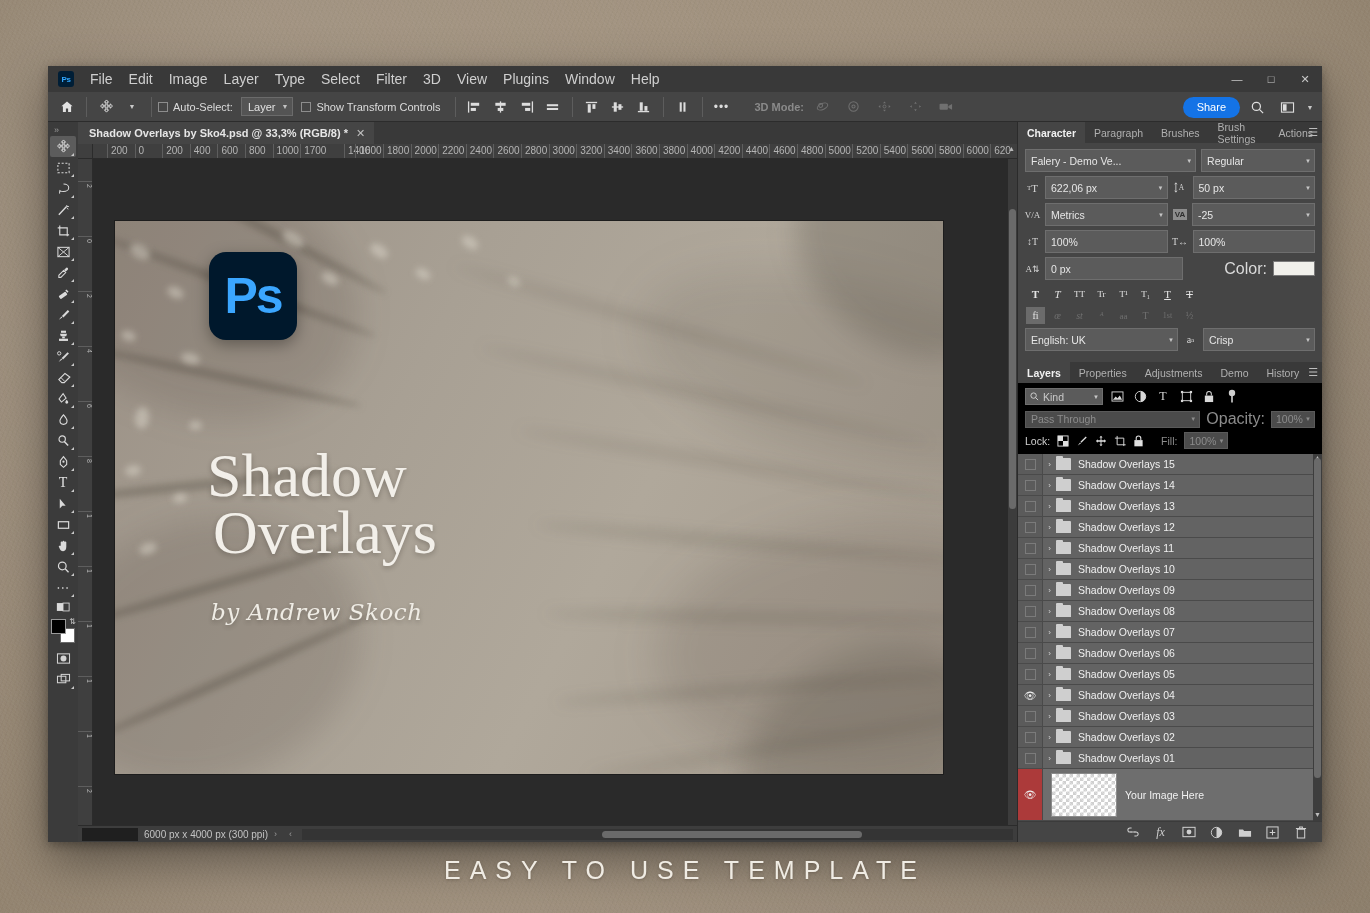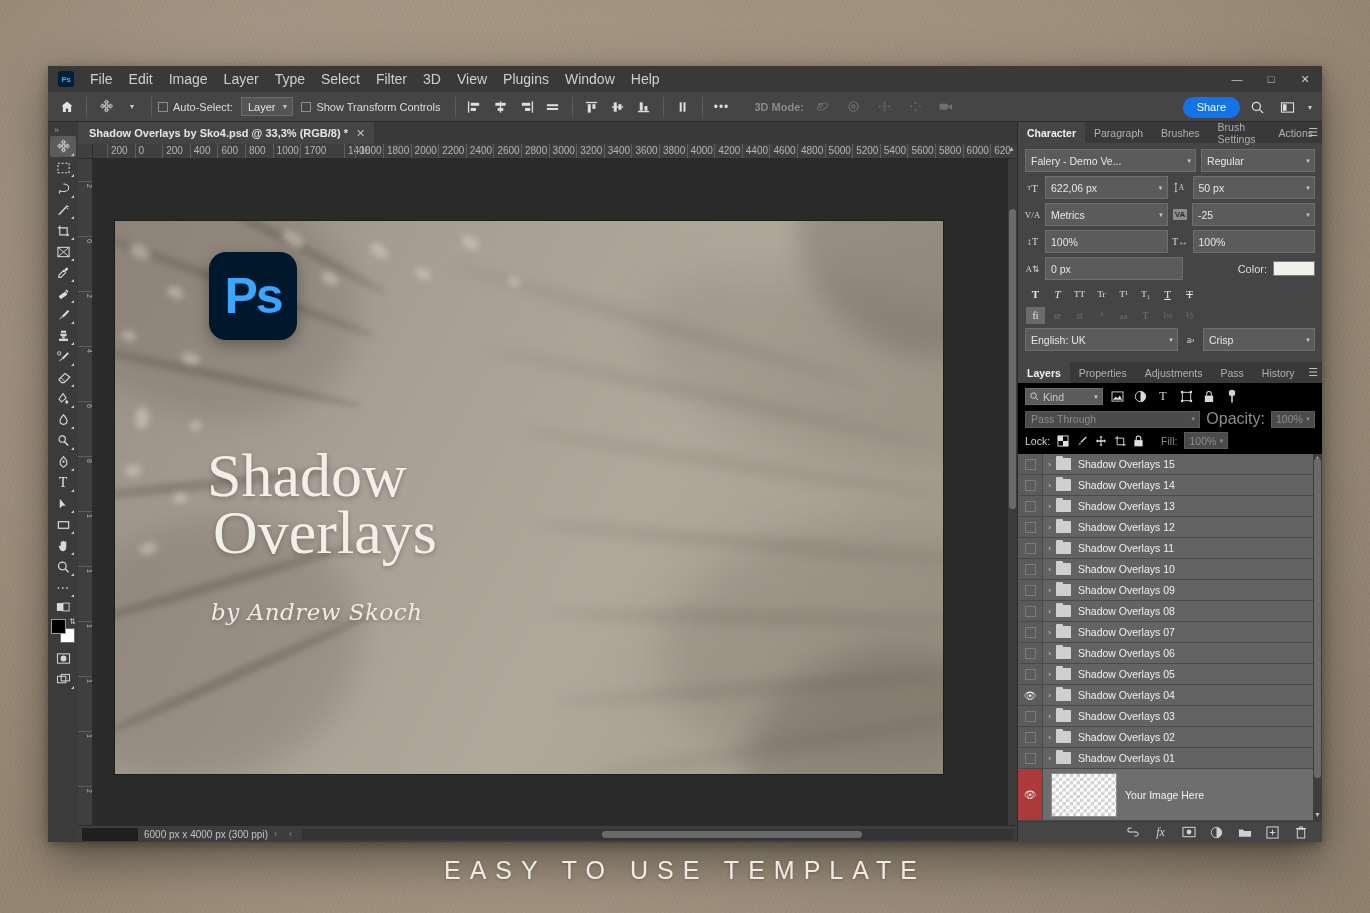--- a/index.html
+++ b/index.html
@@ -803,21 +803,21 @@
             <span>100%</span>
           </div>
         </div>
 
         <div class="crow">
           <div class="ficon" style="font-family:'Liberation Serif',serif;font-size:9px">A⇅</div>
           <div class="field" style="flex:1">
             <span>0 px</span>
           </div>
           <div style="flex:1;display:flex;align-items:center;justify-content:flex-end;gap:6px;">
-            <span style="font-size:11px;color:#dadada">Color:</span>
+            <span style="font-size:16px;color:#dadada">Color:</span>
             <span class="colorswatch"></span>
           </div>
         </div>
 
         <div class="styrow">
           <div class="sbtn" style="font-weight:bold">T</div>
           <div class="sbtn" style="font-style:italic">T</div>
           <div class="sbtn" style="font-size:9px">TT</div>
           <div class="sbtn" style="font-size:9px">Tr</div>
           <div class="sbtn" style="font-size:9px">T¹</div>
@@ -847,21 +847,21 @@
             <span>Crisp</span>
             <span class="car">▼</span>
           </div>
         </div>
       </div>
 
       <div class="paneltabs">
         <div class="ptab active">Layers</div>
         <div class="ptab">Properties</div>
         <div class="ptab">Adjustments</div>
-        <div class="ptab">Pass</div>
+        <div class="ptab">Demo</div>
         <div class="ptab">History</div>
         <div class="pmenu">☰</div>
       </div>
 
       <div class="layerspanel">
         <div class="filterrow">
           <div class="kindsel">
             <span style="display:flex;align-items:center;gap:4px;">
               <svg width="9" height="9" viewBox="0 0 10 10">
                   <circle cx="4" cy="4" r="3" fill="none" stroke="#d8d8d8" stroke-width="1"></circle>

